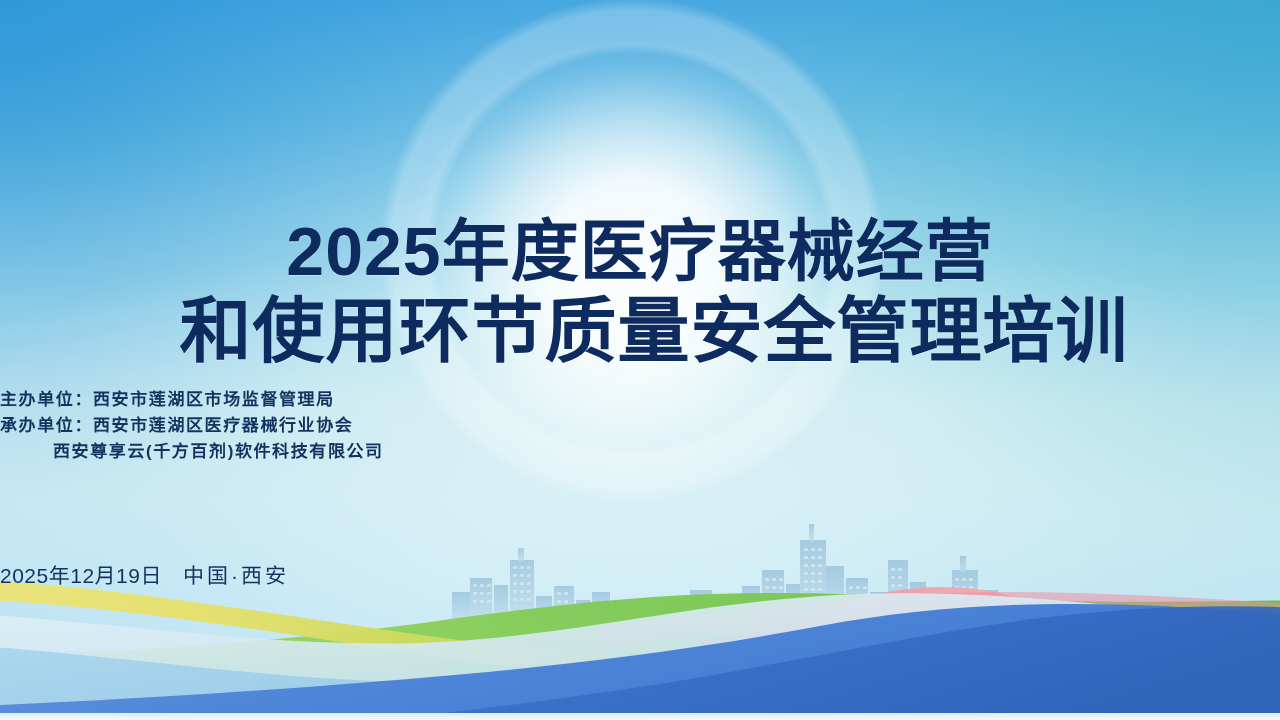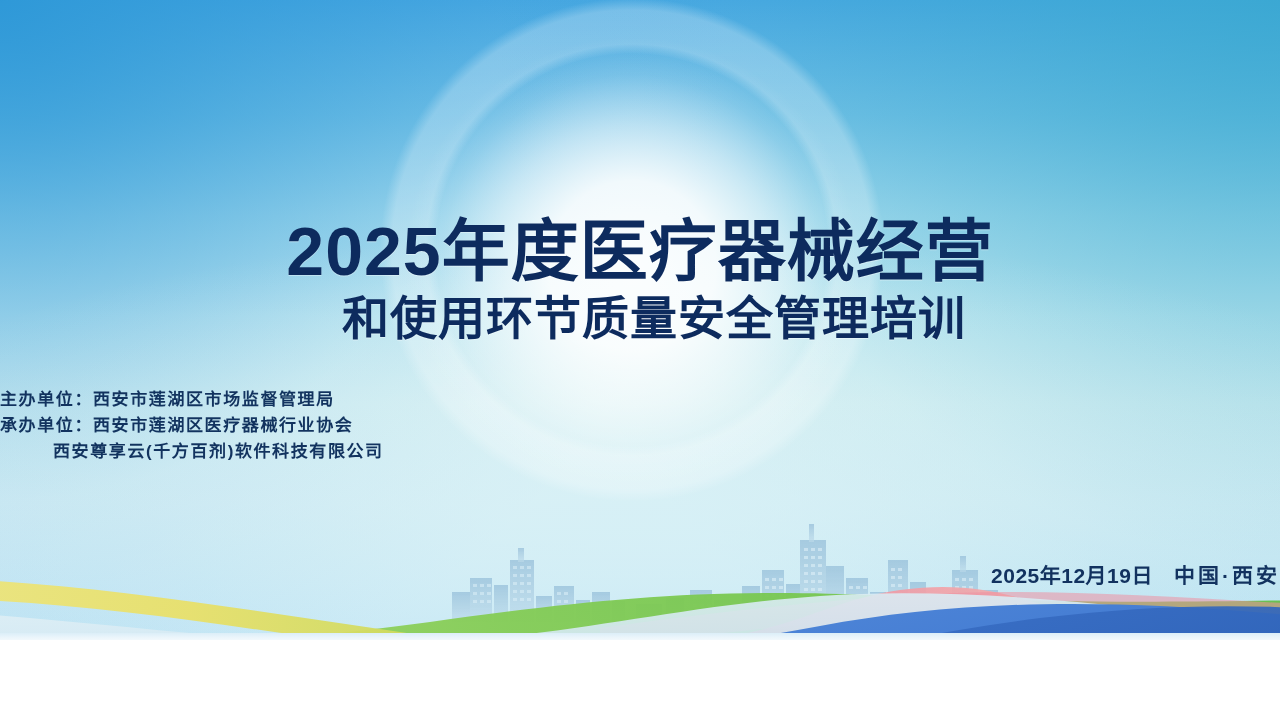--- a/index.html
+++ b/index.html
@@ -8,21 +8,21 @@
     padding: 0;
     background: #ffffff;
   }
   body {
     font-family: "Liberation Sans", "DejaVu Sans", sans-serif;
   }
 
   #poster {
     position: relative;
     width: 1280px;
-    height: 640px;
+    height: 720px;
     overflow: hidden;
     background: #ec4899;
   }
 
   
   .layer {
     position: absolute;
     inset: 0;
     width: 1280px;
     height: 720px;
@@ -97,21 +97,21 @@
     text-align: center;
     color: #0d2b5e;
     font-weight: 700;
     line-height: 1.0;
     letter-spacing: 0px;
     font-family: "Liberation Sans", "DejaVu Sans", sans-serif;
     text-shadow: 0 1px 0 rgba(255,255,255,0.35);
   }
   #headline .hl-line { display:block; white-space: nowrap; }
   #headline .hl1 { font-size: 68px; letter-spacing: 1px; }
-  #headline .hl2 { font-size: 47px; letter-spacing: 1px; margin-top: 10px; margin-left: 28px; }
+  #headline .hl2 { font-size: 72px; letter-spacing: 1px; margin-top: 10px; margin-left: 28px; }
 
   
   #organizers {
     position: absolute;
     left: 0;
     top: 387px;
     width: 1280px;
     text-align: left;
     color: #12335f;
     font-size: 17px;
@@ -121,24 +121,24 @@
   }
   #organizers .org-row { display: block; white-space: nowrap; }
   #organizers .org-row.indent { padding-left: 53px; }
 
   
   #datebar {
     position: absolute;
     left: 0;
     top: 559px;
     width: 1280px;
-    text-align: right;
+    text-align: left;
     color: #12325f;
     font-size: 21px;
-    font-weight: 700;
+    font-weight: 400;
     letter-spacing: 0.5px;
     white-space: nowrap;
   }
   #datebar .dot { padding: 0 1px; }
   #datebar .place { letter-spacing: 3px; }
 
   
   #bottom-strip {
     position: absolute;
     left: 0;

